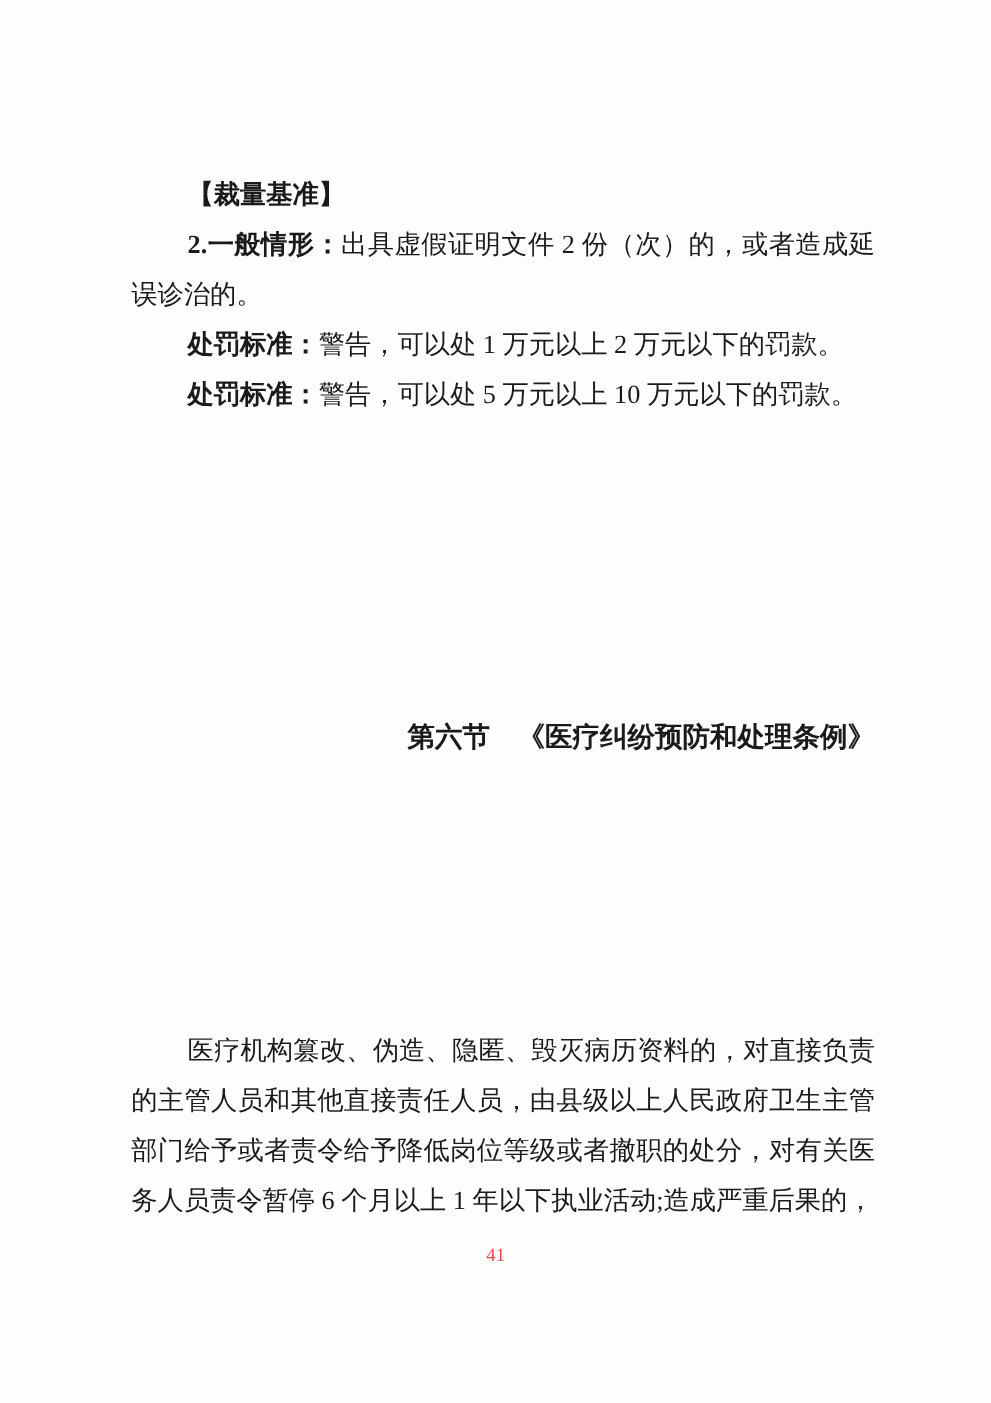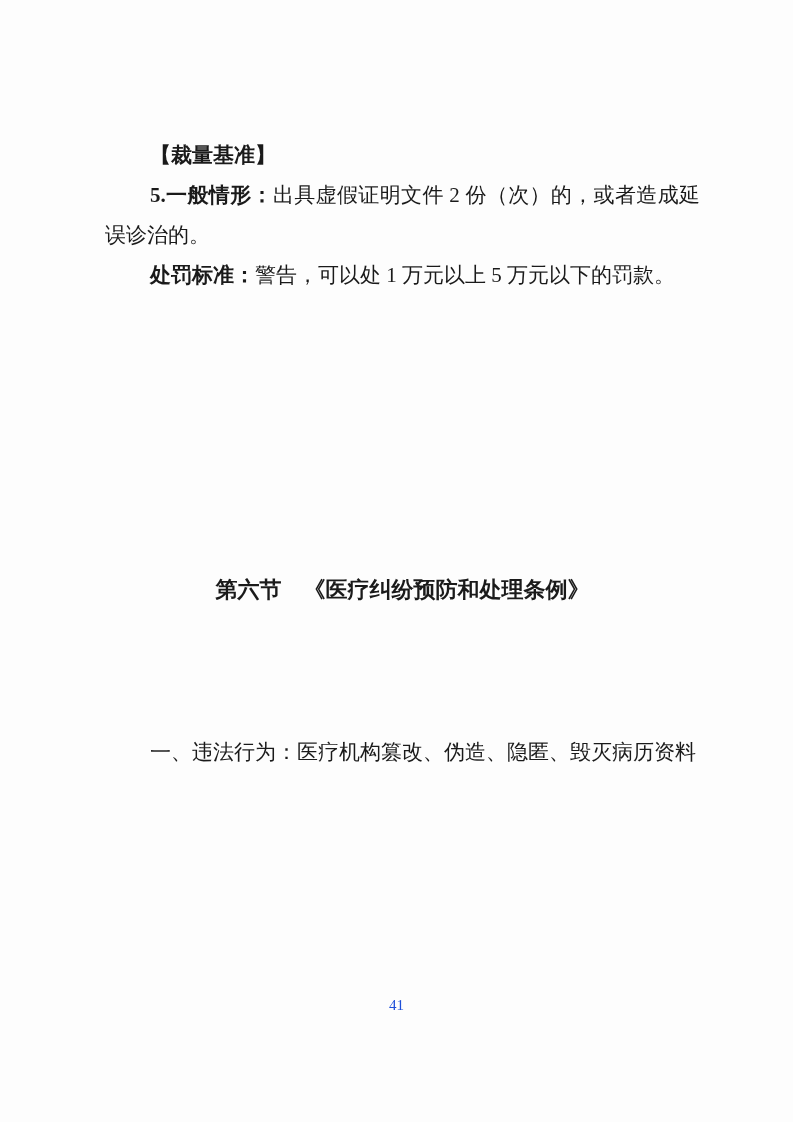--- a/index.html
+++ b/index.html
@@ -31,21 +31,21 @@
     text-align: justify;
   }
   .lbl {
     font-weight: bold;
   }
   .sec-discretion { top: 135px; }
   .section-heading {
     top: 570px;
     font-size: 22px;
     font-weight: bold;
-    text-align: center;
+    text-align: right;
     text-indent: 0;
   }
   .promulgation {
     top: 615px;
     text-indent: 45px;
     text-align: justify;
   }
   .violation-line {
     top: 732px;
     text-indent: 45px;
@@ -62,42 +62,43 @@
     text-align: justify;
   }
   .page-number {
     position: absolute;
     left: 0;
     top: 997px;
     width: 793px;
     text-align: center;
     font-size: 15px;
     margin: 0;
-    color: #1d4ed8;
+    color: #ef4444;
   }
 </style>
 </head>
 <body>
 
 <div class="page">
 
   <section class="block sec-discretion">
     <p class="para lbl">【裁量基准】</p>
 
 
 
-    <p class="para"><b class="lbl">5.一般情形：</b><span>出具虚假证明文件 2 份（次）的，或者造成延误诊治的。</span></p>
+    <p class="para"><b class="lbl">2.一般情形：</b><span>出具虚假证明文件 2 份（次）的，或者造成延误诊治的。</span></p>
 
-    <p class="para"><b class="lbl">处罚标准：</b><span>警告，可以处 1 万元以上 5 万元以下的罚款。</span></p>
+    <p class="para"><b class="lbl">处罚标准：</b><span>警告，可以处 1 万元以上 2 万元以下的罚款。</span></p>
 
 
+    <p class="para"><b class="lbl">处罚标准：</b><span>警告，可以处 5 万元以上 10 万元以下的罚款。</span></p>
   </section>
 
   <h2 class="block section-heading">第六节　《医疗纠纷预防和处理条例》</h2>
 
 
-  <p class="block violation-line">一、违法行为：医疗机构篡改、伪造、隐匿、毁灭病历资料</p>
 
 
+  <p class="block basis-text">医疗机构篡改、伪造、隐匿、毁灭病历资料的，对直接负责的主管人员和其他直接责任人员，由县级以上人民政府卫生主管部门给予或者责令给予降低岗位等级或者撤职的处分，对有关医务人员责令暂停 6 个月以上 1 年以下执业活动;造成严重后果的，</p>
 
   <footer class="page-number">41</footer>
 
 </div>
 
 </body></html>

